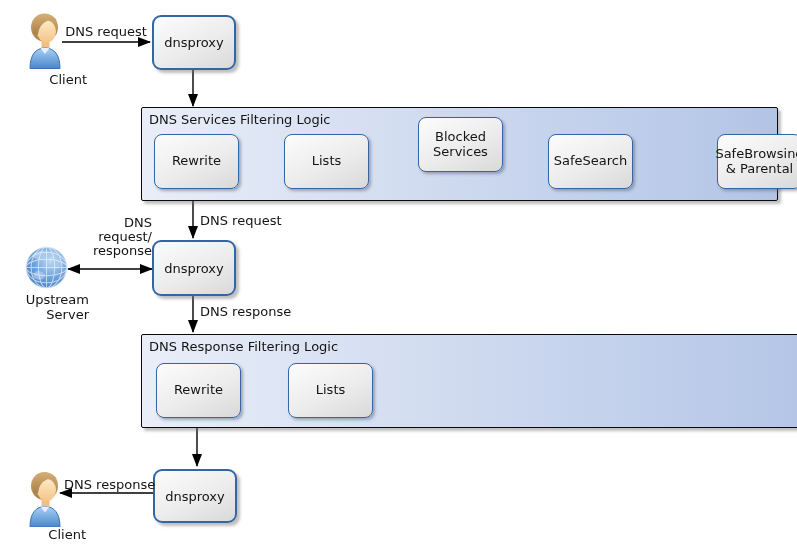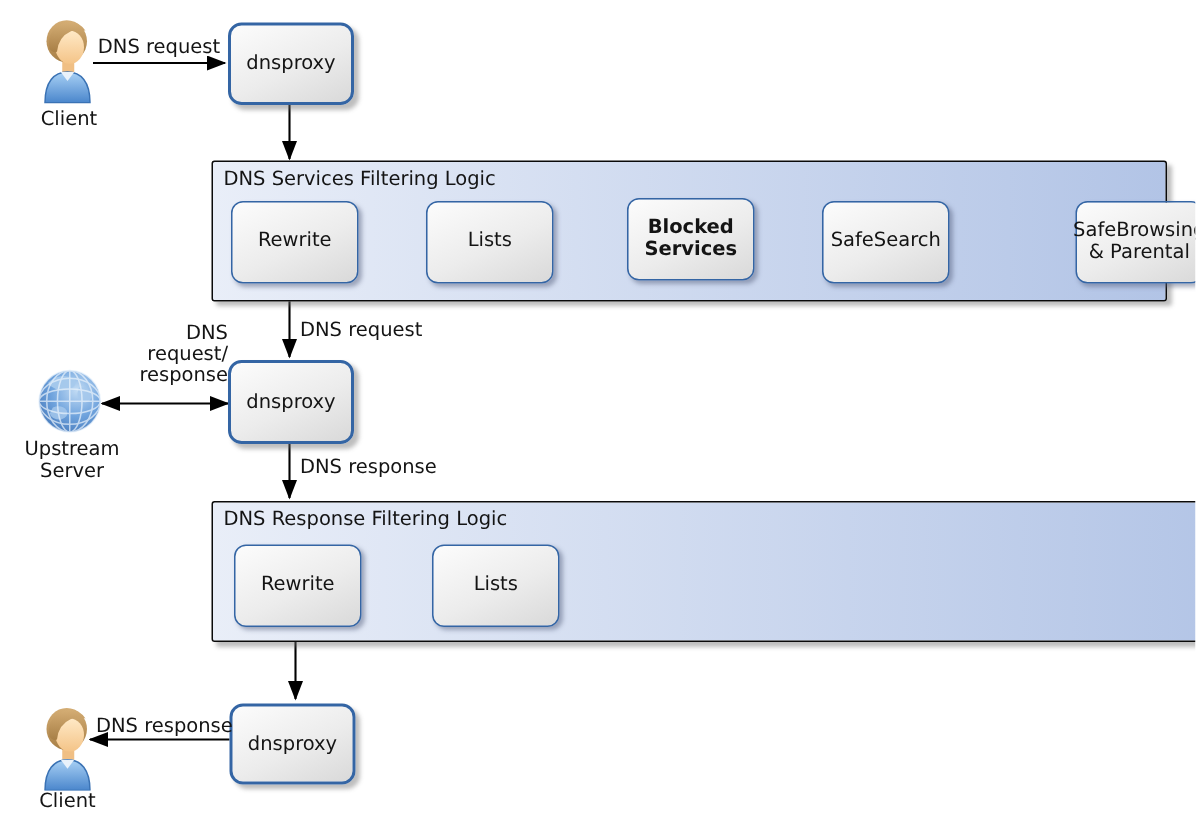--- a/index.html
+++ b/index.html
@@ -46,21 +46,21 @@
     box-shadow:2px 2px 3px rgba(90,100,130,0.5);
     display:flex;align-items:center;justify-content:center;
     font-size:13px;line-height:1.15;text-align:center;padding:5px;
   }
   .edge-label{
     position:absolute;font-size:13px;white-space:nowrap;
   }
   .edge-label.multiline{white-space:pre-line;text-align:right;line-height:14px;}
   .actor{position:absolute;}
   .actor-label{
-    position:absolute;font-size:13px;text-align:center;white-space:pre-line;line-height:15px;
+    position:absolute;font-size:13px;text-align:right;white-space:pre-line;line-height:15px;
   }
   #edges{position:absolute;left:0;top:0;pointer-events:none;}
   #edges line{stroke:var(--arrow-color);stroke-width:1.4;}
   #edges .ah{fill:var(--arrow-color);}
 </style>
 </head>
 <body>
 
 <div id="stage">
 
@@ -117,21 +117,21 @@
   </div>
 
   <div class="container-box" style="left:141px;top:107px;width:637px;height:94px;">
     <div class="container-title">DNS Services Filtering Logic</div>
     <div class="step" style="left:12px;top:26px;">
         <span>Rewrite</span>
       </div>
     <div class="step" style="left:142px;top:26px;">
         <span>Lists</span>
       </div>
-    <div class="step" style="left:276px;top:24px;font-weight:bold;">
+    <div class="step" style="left:276px;top:9px;">
         <span>Blocked Services</span>
       </div>
     <div class="step" style="left:406px;top:26px;">
         <span>SafeSearch</span>
       </div>
     <div class="step" style="left:539px;top:26px;margin-left:36px;">
         <span>SafeBrowsing &amp; Parental</span>
       </div>
   </div>
 

